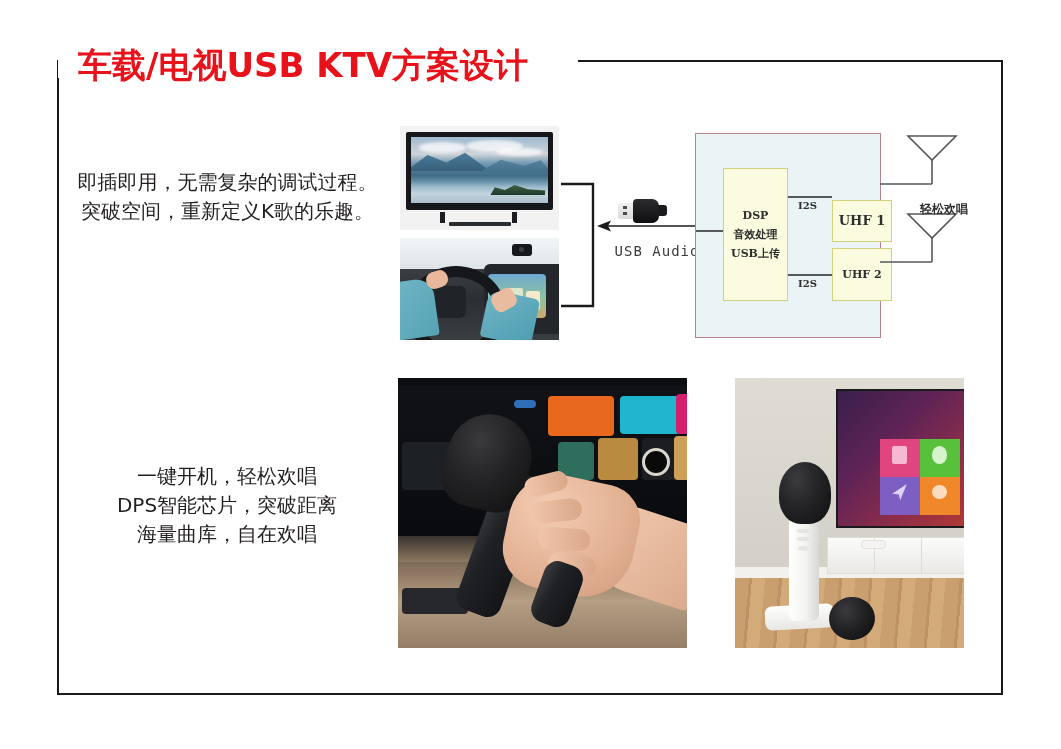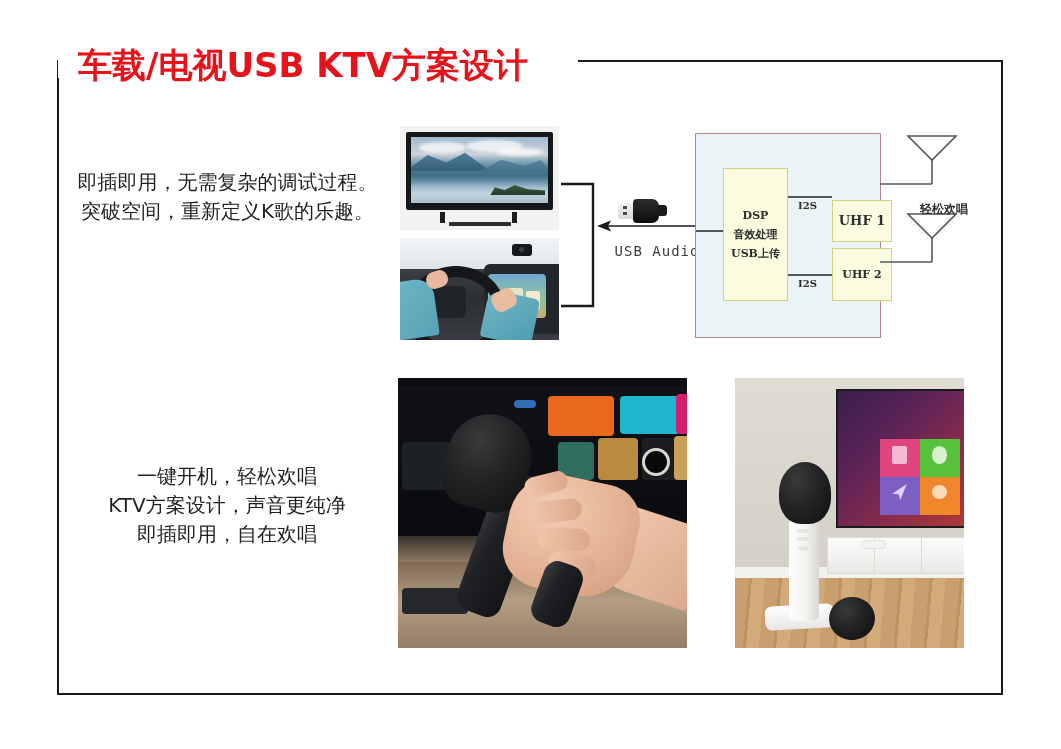--- a/index.html
+++ b/index.html
@@ -353,22 +353,22 @@
   <div id="title-text">车载/电视USB KTV方案设计</div>
 </div>
 
 <div class="body-text" id="intro-text">
   <div>即插即用，无需复杂的调试过程。</div>
   <div>突破空间，重新定义K歌的乐趣。</div>
 </div>
 
 <div class="body-text" id="feature-text">
   <div>一键开机，轻松欢唱</div>
-  <div>KTV方案设计，声音更纯净</div>
-  <div>即插即用，自在欢唱</div>
+  <div>DPS智能芯片，突破距离</div>
+  <div>海量曲库，自在欢唱</div>
 </div>
 
 <div class="photo" id="photo-tv">
   <div class="tv-body">
     <div class="tv-screen">
       <div class="tv-cloud" style="left:6%;top:8%;width:34%;height:16%;"></div>
       <div class="tv-cloud" style="left:40%;top:4%;width:42%;height:18%;"></div>
       <div class="tv-cloud" style="left:62%;top:16%;width:34%;height:13%;"></div>
       <div class="tv-mountain"></div>
       <div class="tv-mountain2"></div>

